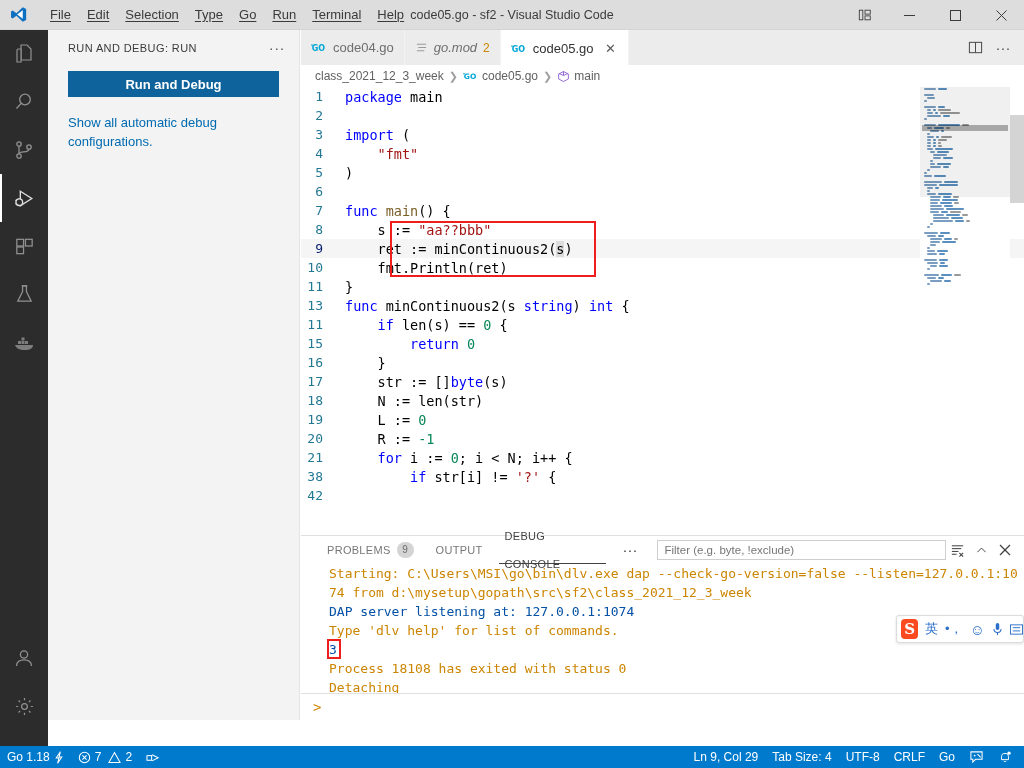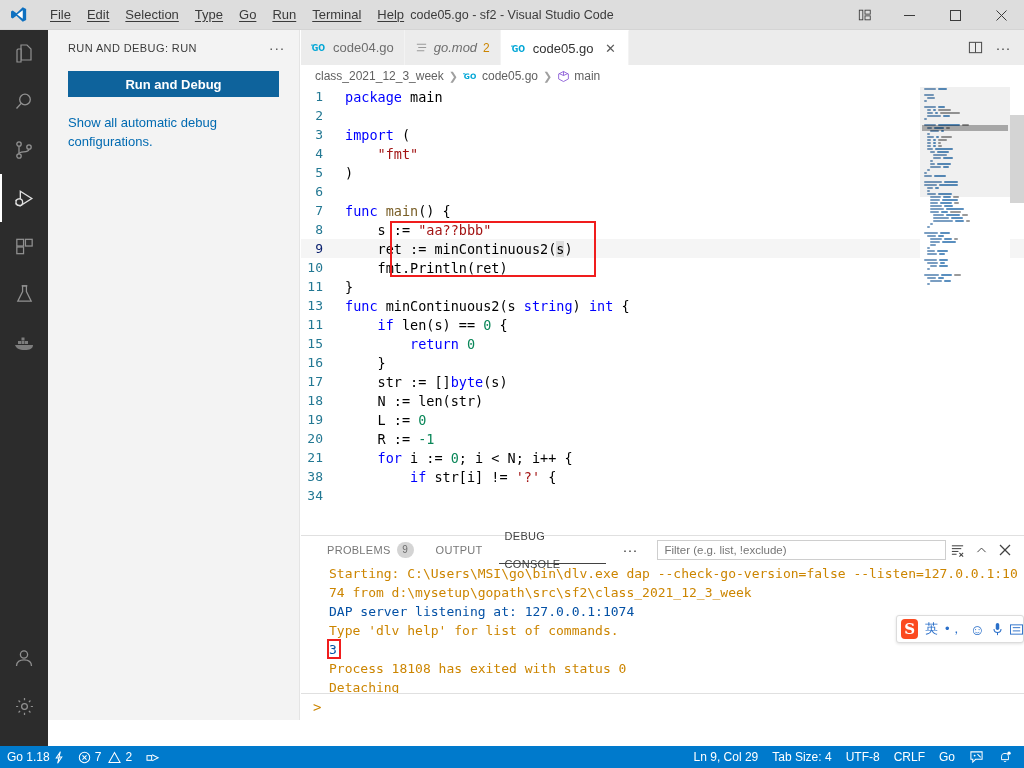--- a/index.html
+++ b/index.html
@@ -425,21 +425,21 @@
           <div class="code-line"><span class="ln">13</span><span class="code-txt"><span class="kw">func </span><span>minContinuous2</span><span>(s </span><span class="kw">string</span><span>) </span><span class="kw">int</span><span> {</span></span></div>
           <div class="code-line"><span class="ln">11</span><span class="code-txt"><span>    </span><span class="kw">if </span><span>len(s) == </span><span class="num">0</span><span> {</span></span></div>
           <div class="code-line"><span class="ln">15</span><span class="code-txt"><span>        </span><span class="kw">return </span><span class="num">0</span></span></div>
           <div class="code-line"><span class="ln">16</span><span class="code-txt"><span>    }</span></span></div>
           <div class="code-line"><span class="ln">17</span><span class="code-txt"><span>    str := []</span><span class="kw">byte</span><span>(s)</span></span></div>
           <div class="code-line"><span class="ln">18</span><span class="code-txt"><span>    N := len(str)</span></span></div>
           <div class="code-line"><span class="ln">19</span><span class="code-txt"><span>    L := </span><span class="num">0</span></span></div>
           <div class="code-line"><span class="ln">20</span><span class="code-txt"><span>    R := </span><span class="num">-1</span></span></div>
           <div class="code-line"><span class="ln">21</span><span class="code-txt"><span>    </span><span class="kw">for </span><span>i := </span><span class="num">0</span><span>; i &lt; N; i++ {</span></span></div>
           <div class="code-line"><span class="ln">38</span><span class="code-txt"><span>        </span><span class="kw">if </span><span>str[i] != </span><span class="str">'?'</span><span> {</span></span></div>
-          <div class="code-line"><span class="ln">34</span></div>
+          <div class="code-line"><span class="ln">42</span></div>
         </div>
 
       <div class="redbox" style="left:89px; top:134px; width:206px; height:56px;"></div>
 
       <div class="minimap">
         <div id="mm">
             <div class="mm-line" style="padding-left: 4px;">
               <span class="mm-tok" style="width: 12px; background: rgb(122, 158, 194);"></span>
               <span class="mm-tok" style="width: 9px; background: rgb(90, 143, 191);"></span>
             </div>
@@ -711,21 +711,21 @@
         <span>PROBLEMS</span>
         <span class="ph-count">9</span>
       </div>
       <div class="ph-tab">
         <span>OUTPUT</span>
       </div>
       <div class="ph-tab active">
         <span>DEBUG CONSOLE</span>
       </div>
       <div class="ph-more">···</div>
-      <div class="filter-box">Filter (e.g. list, !exclude)</div>
+      <div class="filter-box">Filter (e.g. byte, !exclude)</div>
       <div class="panel-actions">
         <div class="pa-btn">
           <svg width="15" height="15" viewBox="0 0 16 16" stroke="#424242" stroke-width="1.1" fill="none">
             <line x1="2" y1="3" x2="14" y2="3"></line>
               <line x1="2" y1="6" x2="12" y2="6"></line>
             <line x1="2" y1="9" x2="9" y2="9"></line>
               <line x1="2" y1="12" x2="7" y2="12"></line>
             <line x1="10" y1="10.5" x2="14" y2="14.5"></line>
               <line x1="14" y1="10.5" x2="10" y2="14.5"></line>
           </svg>

